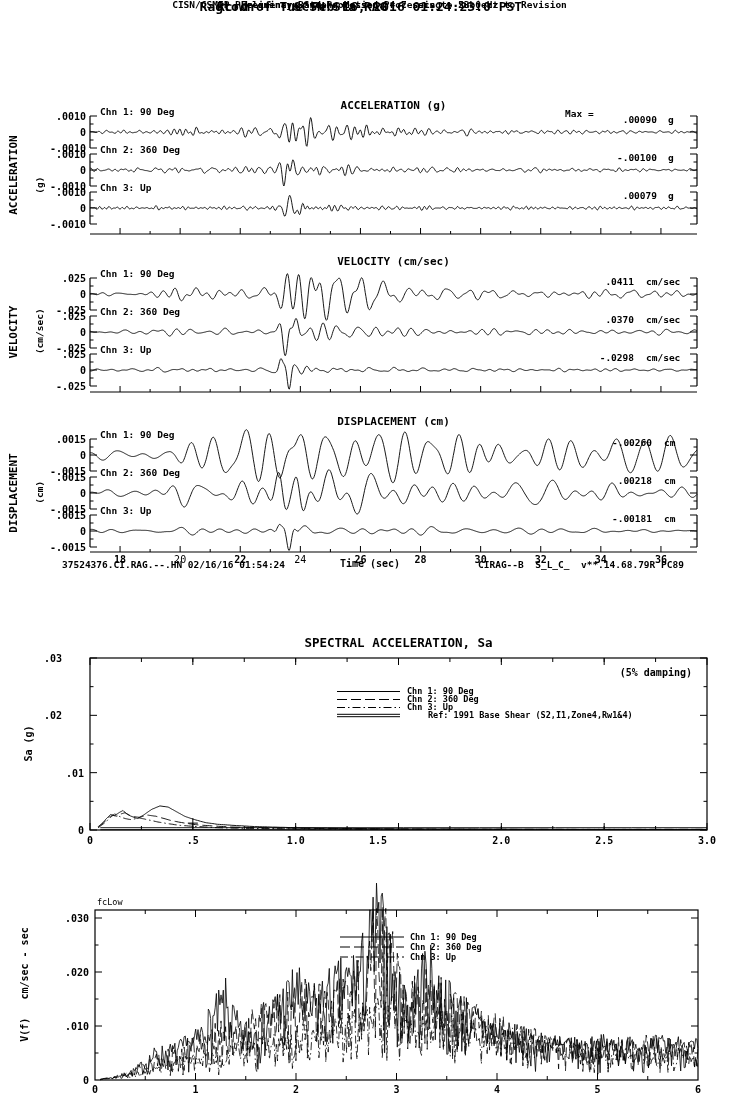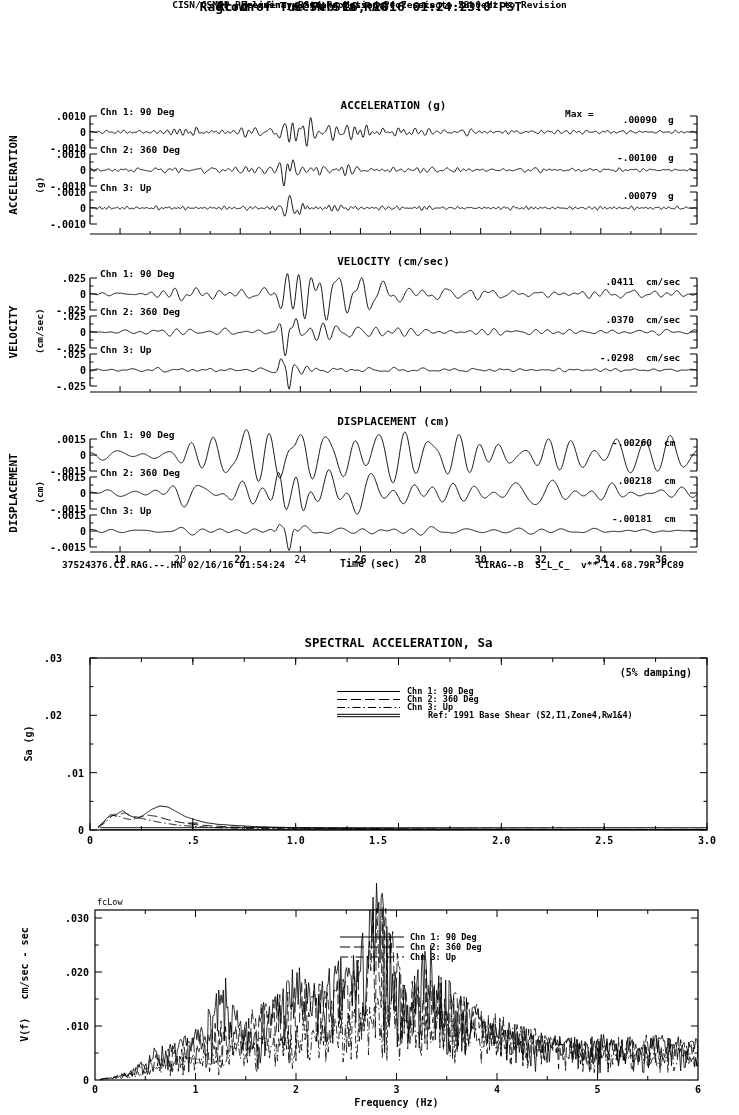--- a/index.html
+++ b/index.html
@@ -324,21 +324,20 @@
   <div class="t c f10" style="left:90px;top:558px;width:560px">Time (sec)</div>
   <div class="t f9" style="left:62px;top:560px">37524376.CI.RAG.--.HN 02/16/16 01:54:24</div>
   <div class="t f9" style="left:478px;top:560px">CIRAG--B  S_L_C_  v**.14.68.79R PC89</div>
 
   <div class="t c f12" style="left:90px;top:636px;width:617px">SPECTRAL ACCELERATION, Sa</div>
   <div class="t r f10" style="left:500px;top:667px;width:192px">(5% damping)</div>
   <div class="t c rot f10" style="left:-72px;top:738px;width:200px">Sa (g)</div>
 
   <div class="t f8" style="left:97px;top:898px">fcLow</div>
   <div class="t c rot f10" style="left:-76px;top:979px;width:200px">V(f)   cm/sec - sec</div>
-  <div class="t c f10" style="left:95px;top:1097px;width:603px">Frequency (Hz)</div>
 <div class="t" style="left: 36px; top: 111px; width: 50px; text-align: right; font-size: 10px; font-weight: bold;">.0010</div>
     <div class="t" style="left: 36px; top: 127px; width: 50px; text-align: right; font-size: 10px; font-weight: bold;">0</div>
     <div class="t" style="left: 36px; top: 143px; width: 50px; text-align: right; font-size: 10px; font-weight: bold;">-.0010</div>
     <div class="t" style="left: 100px; top: 107px; font-size: 9.5px; font-weight: bold;">Chn 1: 90 Deg</div>
     <div class="t" style="left: 565px; top: 109px; font-size: 9.5px; font-weight: bold;">Max =</div>
     <div class="t" style="left: 572px; top: 115px; width: 85px; text-align: right; font-size: 9.5px; font-weight: bold;">.00090</div>
     <div class="t" style="left: 668px; top: 115px; font-size: 9.5px; font-weight: bold;">g</div>
     <div class="t" style="left: 36px; top: 149px; width: 50px; text-align: right; font-size: 10px; font-weight: bold;">.0010</div>
     <div class="t" style="left: 36px; top: 165px; width: 50px; text-align: right; font-size: 10px; font-weight: bold;">0</div>
     <div class="t" style="left: 36px; top: 181px; width: 50px; text-align: right; font-size: 10px; font-weight: bold;">-.0010</div>

